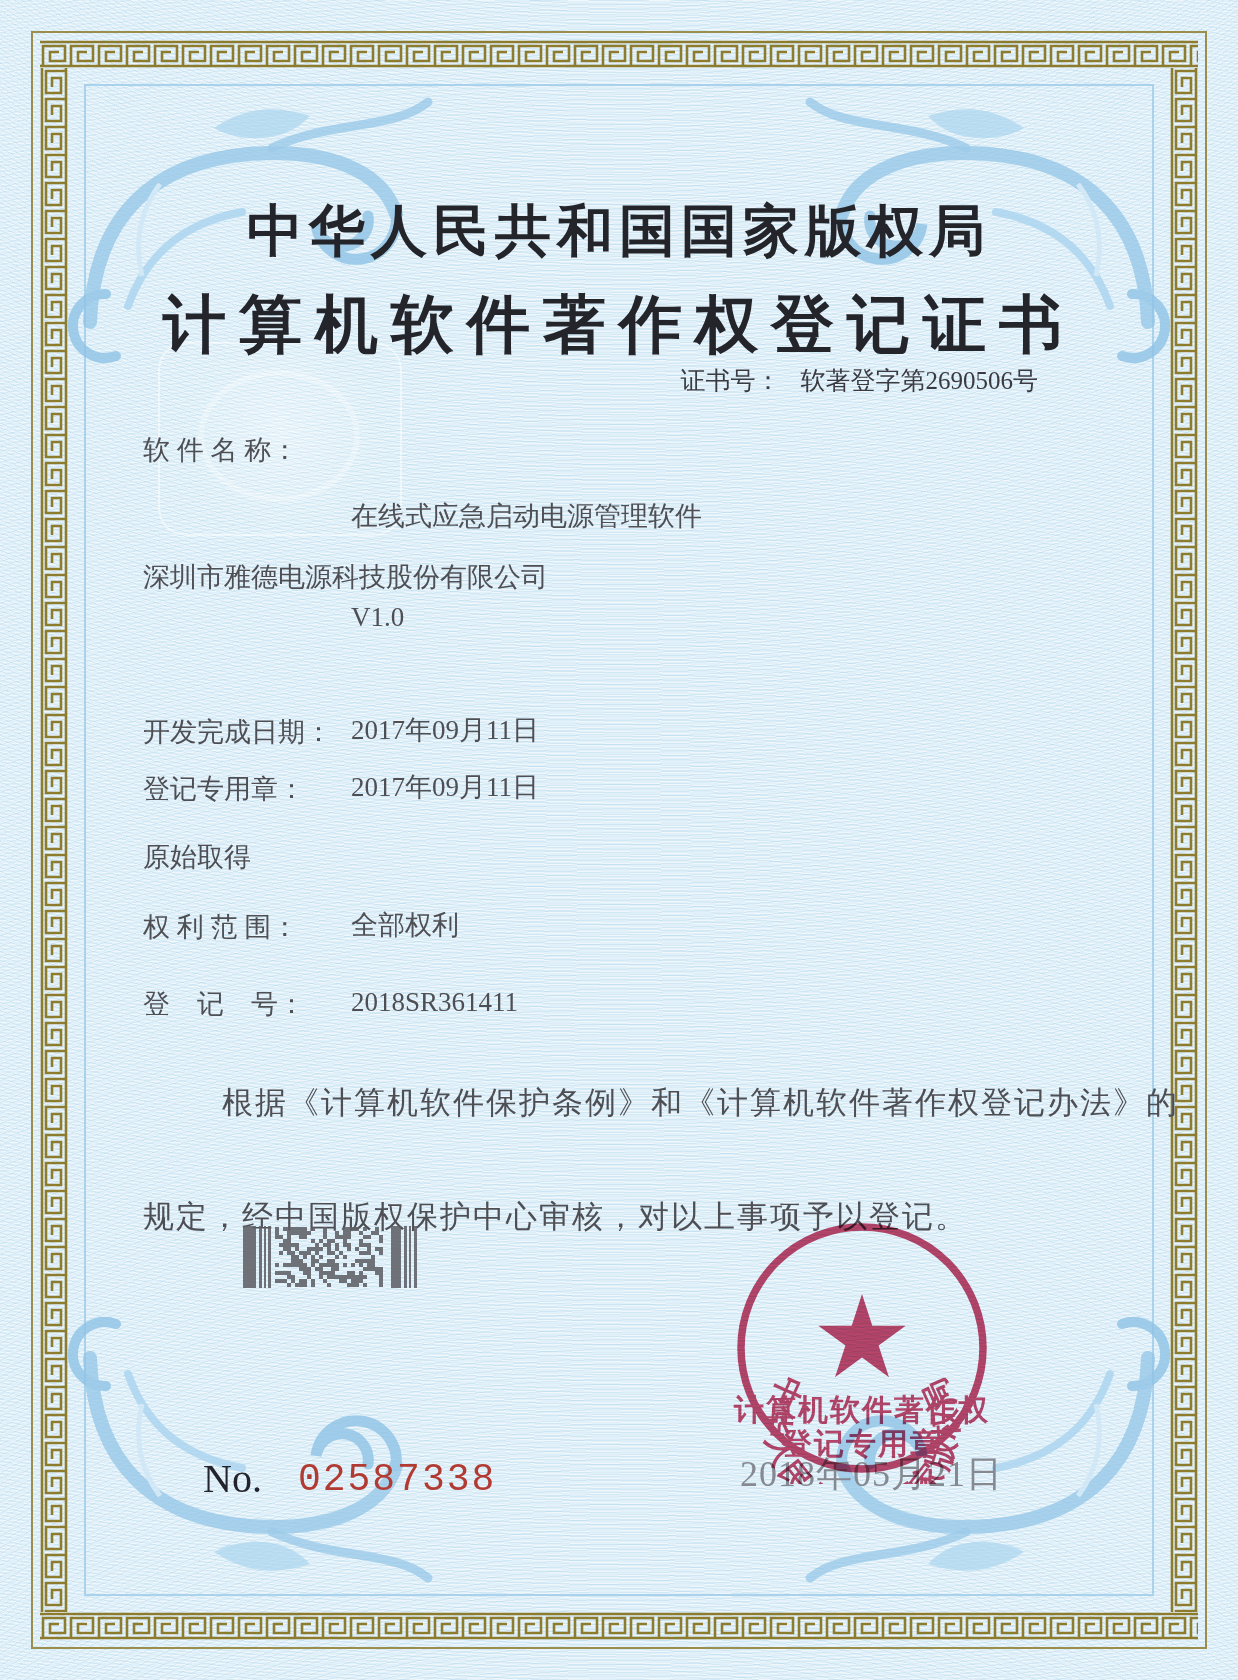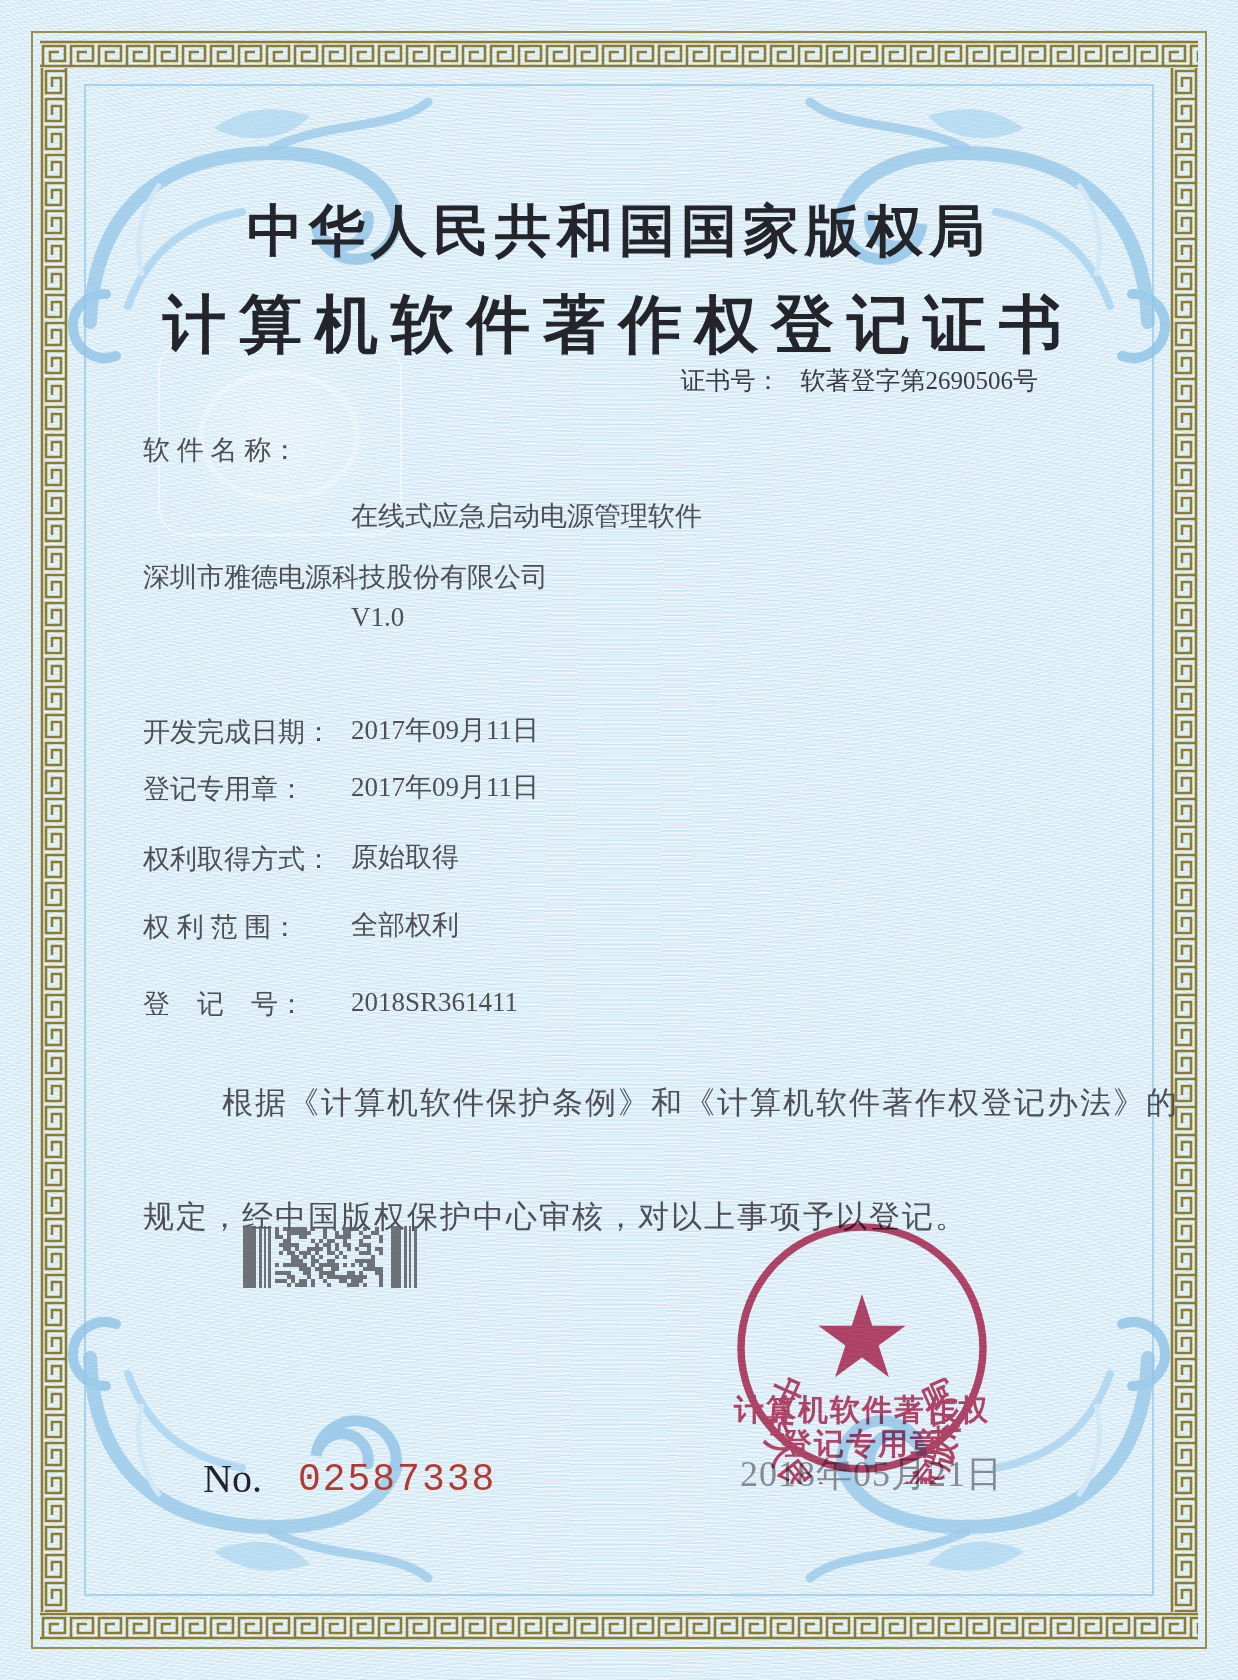--- a/index.html
+++ b/index.html
@@ -145,21 +145,20 @@
 </div>
 <div class="abs field-row row-3">
   <span class="label">开发完成日期：</span>
   <span class="value">2017年09月11日</span>
 </div>
 <div class="abs field-row row-4">
   <span class="label">登记专用章：</span>
   <span class="value">2017年09月11日</span>
 </div>
 <div class="abs field-row row-5">
-  <span class="label">权利取得方式：</span>
   <span class="value">原始取得</span>
 </div>
 <div class="abs field-row row-6">
   <span class="label">权 利 范 围：</span>
   <span class="value">全部权利</span>
 </div>
 <div class="abs field-row row-7">
   <span class="label">登　记　号：</span>
   <span class="value">2018SR361411</span>
 </div>

